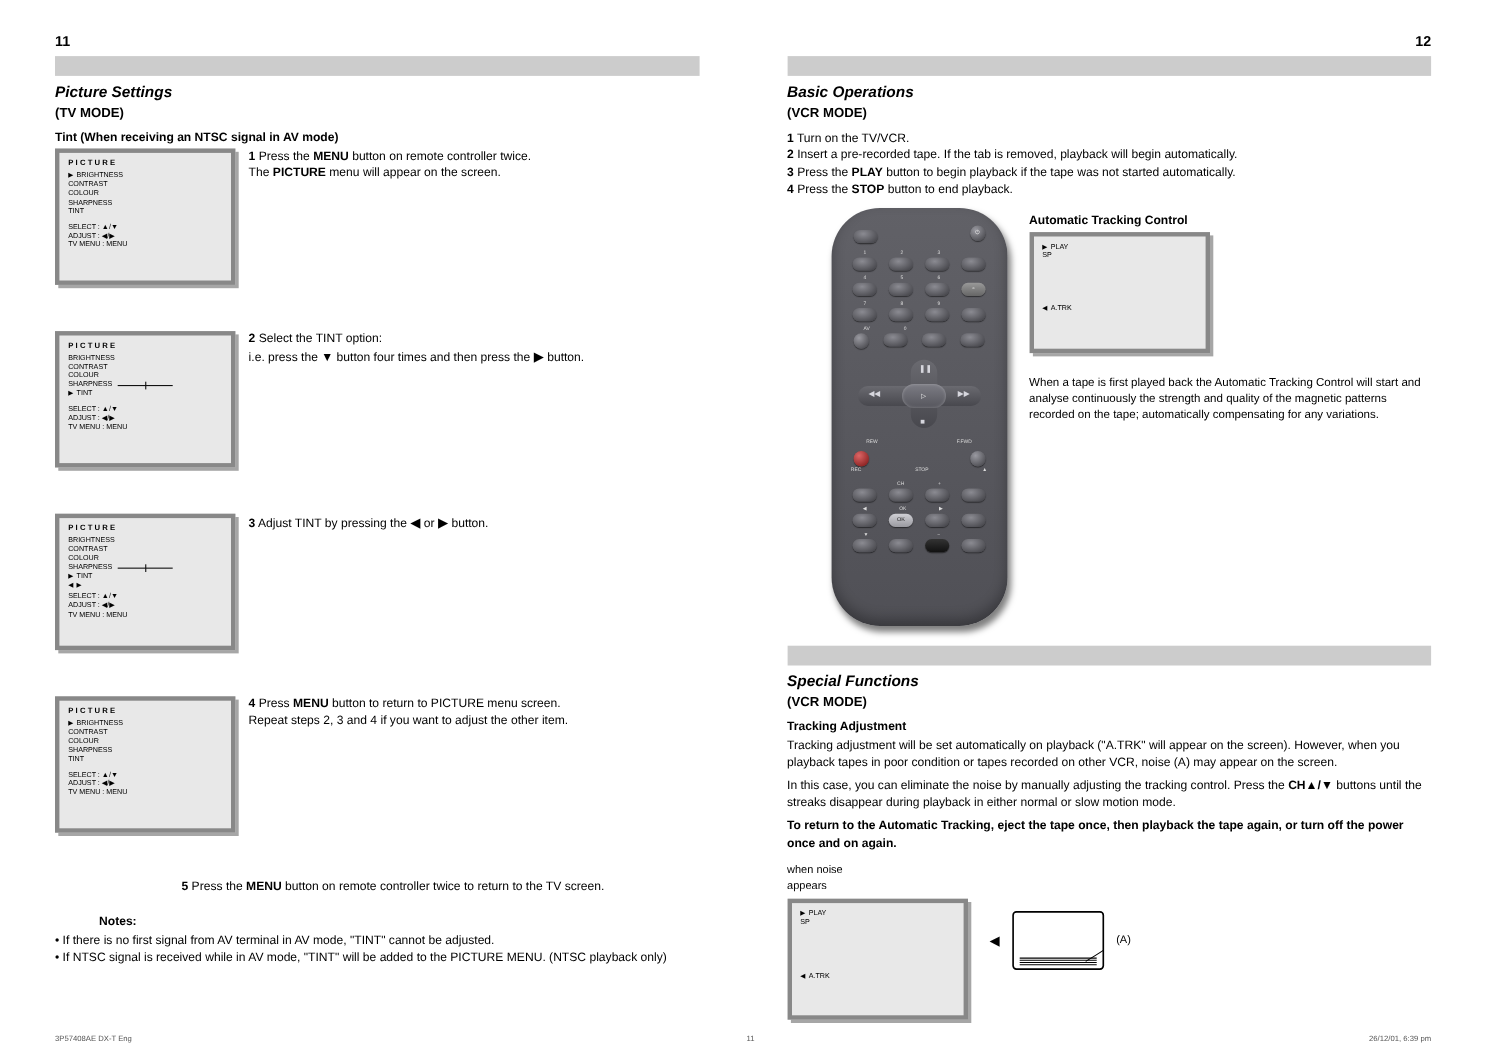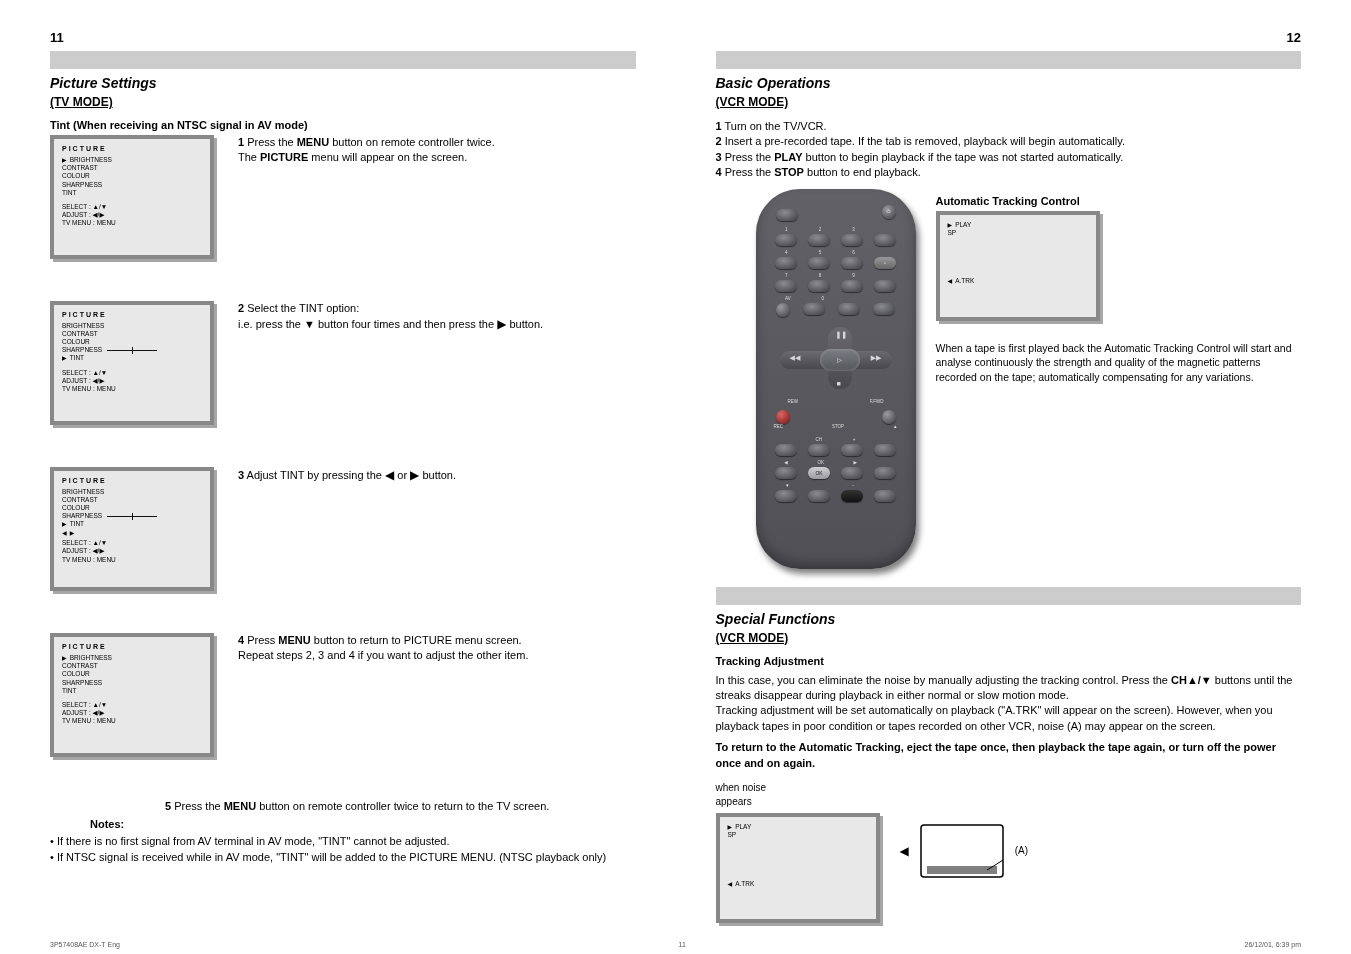--- a/index.html
+++ b/index.html
@@ -16,42 +16,42 @@
   }
   .page {
     padding: 30px 50px 20px 50px;
     display: flex;
     gap: 80px;
   }
   .col { flex: 1; position: relative; }
   .page-num { font-size: 13px; font-weight: bold; margin-bottom: 4px; }
   .grey-bar { background: #ccc; height: 18px; margin-bottom: 6px; margin-top: 6px; }
   .section-title { font-weight: bold; font-style: italic; font-size: 14px; margin-bottom: 4px; }
-  .section-sub { font-weight: bold; font-size: 12px; margin-bottom: 10px; text-decoration: underline; }
+  .section-sub { font-weight: bold; font-size: 12px; margin-bottom: 10px; }
   .sub-bold { font-weight: bold; font-size: 11px; margin: 6px 0 4px 0; }
   
   .screen {
     width: 164px; height: 124px;
     background: #e8e8e8;
     border: 4px solid #888;
     position: relative;
     margin-bottom: 20px;
     box-shadow: 3px 3px 0 rgba(0,0,0,0.35);
     font-size: 6.5px;
     line-height: 1.25;
   }
   .screen .inner { padding: 6px 8px; position: relative; height: 100%; }
   .screen-title { letter-spacing: 2px; font-weight: bold; margin-bottom: 2px; font-size: 7px; }
   .scr-line { display: flex; gap: 3px; align-items: center; white-space: nowrap; }
   .arwR::before { content: "▶"; font-size: 6px; }
   .arwL::before { content: "◀"; font-size: 6px; }
   .slider { display:inline-block; width:50px; height:1px; background:#111; position:relative; margin: 0 2px; vertical-align: middle; }
   .slider::after { content:""; position:absolute; left:50%; top:-3px; width:1px; height:7px; background:#111; }
   .step {
-    display: flex; gap: 24px; margin-bottom: 22px;
+    display: flex; gap: 12px; margin-bottom: 22px;
   }
   .step-text { flex: 1; font-size: 11px; line-height: 1.4; }
   .big-arw { font-size: 12px; }
   
   .remote-wrap { display:flex; gap:20px; align-items:flex-start; }
   .remote {
     width: 160px; height: 380px;
     background: linear-gradient(#616167,#505056);
     border-radius: 44px;
     position: relative;
@@ -196,21 +196,21 @@
       <div class="step-text">
         <b>4</b> Press <b>MENU</b> button to return to PICTURE menu screen.<br>
         Repeat steps 2, 3 and 4 if you want to adjust the other item.
       </div>
     </div>
 
     <div class="step-text" style="margin-left:115px;">
       <b>5</b> Press the <b>MENU</b> button on remote controller twice to return to the TV screen.
     </div>
 
-    <div class="sub-bold" style="margin-top:4px;padding-left:40px;">Notes:</div>
+    <div class="sub-bold" style="margin-top:18px;padding-left:40px;">Notes:</div>
     <div class="step-text">• <span>If there is no first signal from AV terminal in AV mode, "TINT" cannot be adjusted.</span></div>
     <div class="step-text">• <span>If NTSC signal is received while in AV mode, "TINT" will be added to the PICTURE MENU. (NTSC playback only)</span></div>
   </div>
 
   <div class="col right-top">
     <div class="page-num" style="text-align:right">12</div>
     <div class="grey-bar"></div>
     <div class="section-title">Basic Operations</div>
     <div class="section-sub">(VCR MODE)</div>
     <div class="step-text">
@@ -356,24 +356,24 @@
         </div>
         <div class="step-text" style="font-size:10.5px;">When a tape is first played back the Automatic Tracking Control will start and analyse continuously the strength and quality of the magnetic patterns recorded on the tape; automatically compensating for any variations.</div>
       </div>
     </div>
 
     <div class="grey-bar" style="margin-top:18px;"></div>
     <div class="section-title">Special Functions</div>
     <div class="section-sub">(VCR MODE)</div>
 
     <div class="sub-bold">Tracking Adjustment</div>
+    <div class="step-text">Tracking adjustment will be set automatically on playback ("A.TRK" will appear on the screen). However, when you playback tapes in poor condition or tapes recorded on other VCR, noise (A) may appear on the screen.</div>
     <div class="step-text" style="margin-top:6px;">
       In this case, you can eliminate the noise by manually adjusting the tracking control. Press the <b>CH▲/▼</b> buttons until the streaks disappear during playback in either normal or slow motion mode.
     </div>
-    <div class="step-text">Tracking adjustment will be set automatically on playback ("A.TRK" will appear on the screen). However, when you playback tapes in poor condition or tapes recorded on other VCR, noise (A) may appear on the screen.</div>
     <div class="step-text" style="margin-top:6px;font-weight:bold;">To return to the Automatic Tracking, eject the tape once, then playback the tape again, or turn off the power once and on again.</div>
 
     <div style="display:flex; gap:20px; align-items:flex-start; margin-top:10px;">
       <div>
         <div class="step-text" style="font-size:10px;">when noise</div>
         <div class="step-text" style="font-size:10px;">appears</div>
         <div class="screen" style="width:164px; height:110px; margin-top:4px;">
           <div class="inner">
             <div class="scr-line"><span class="arwR"></span>PLAY</div>
             <div class="scr-line">SP</div>

